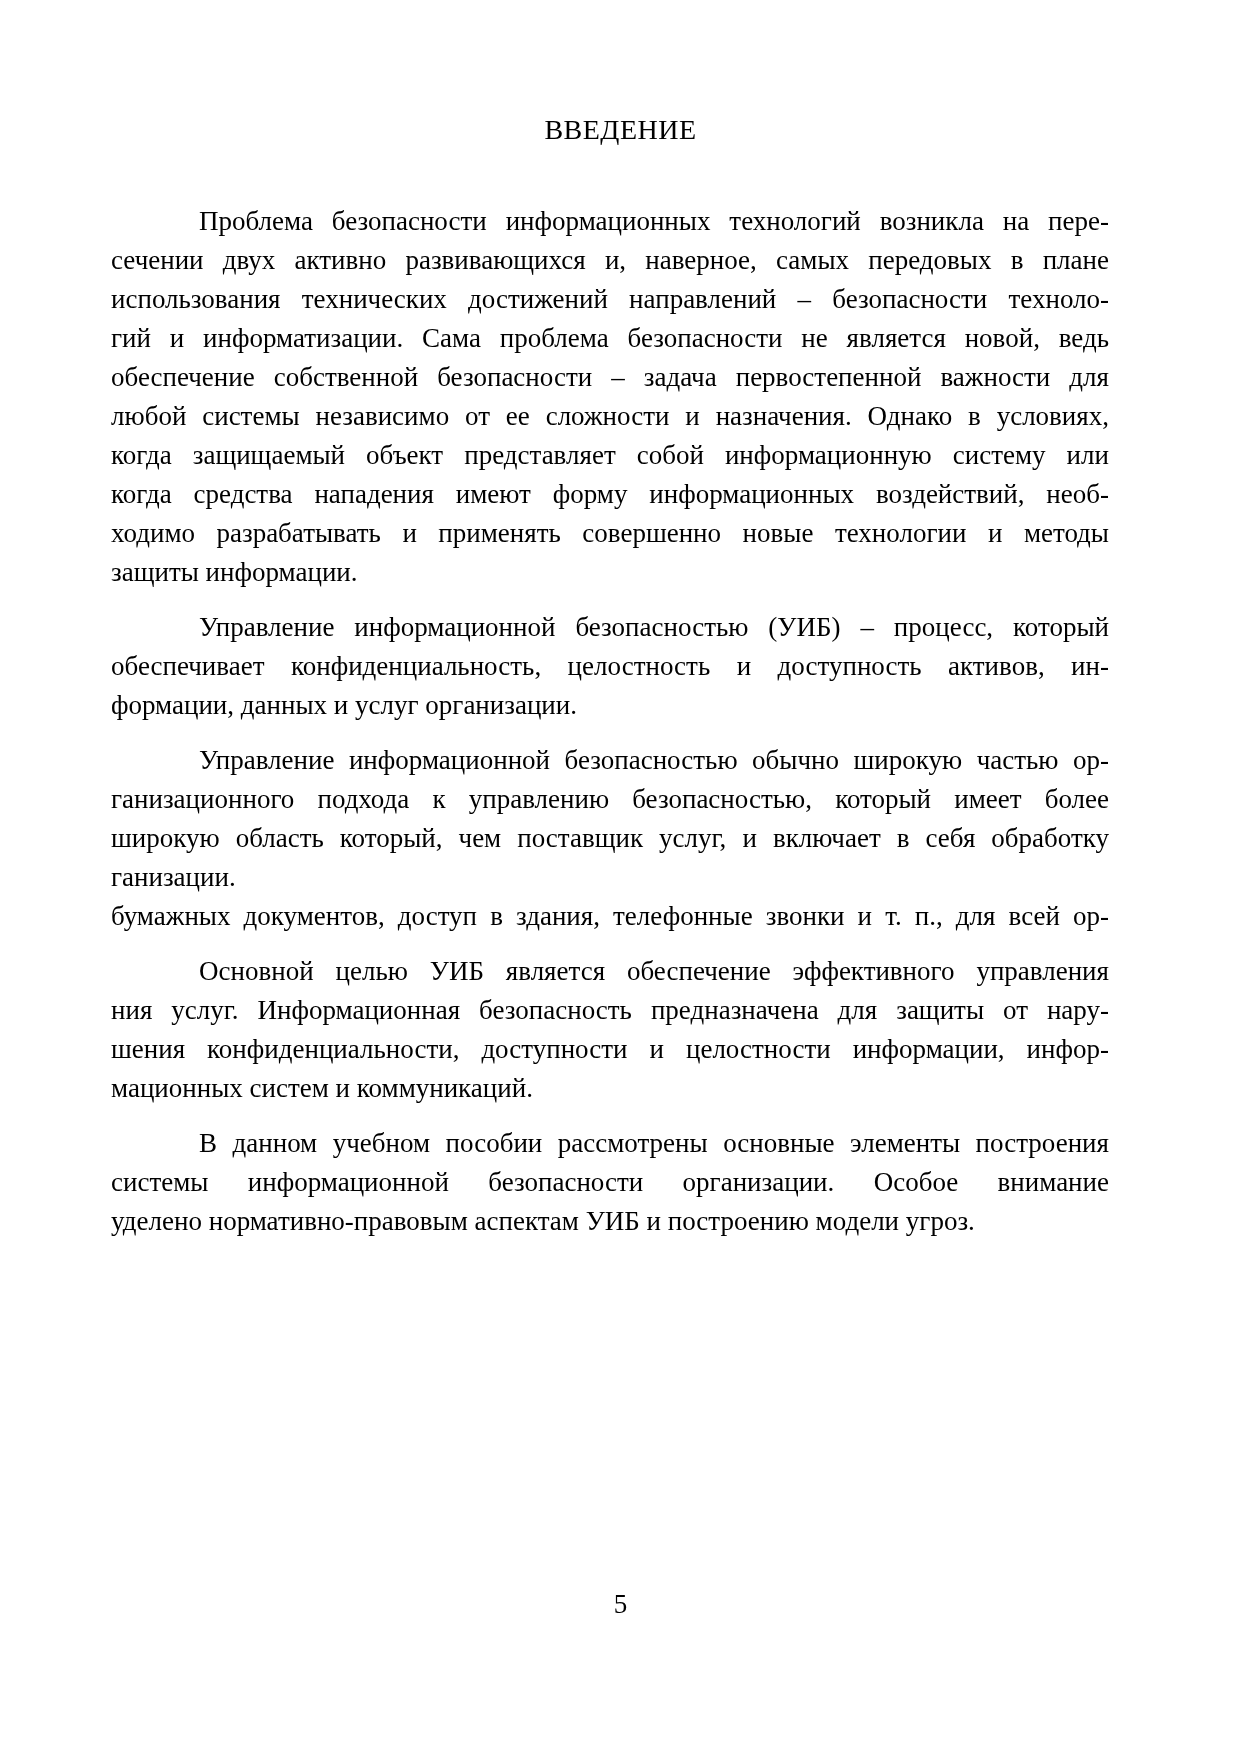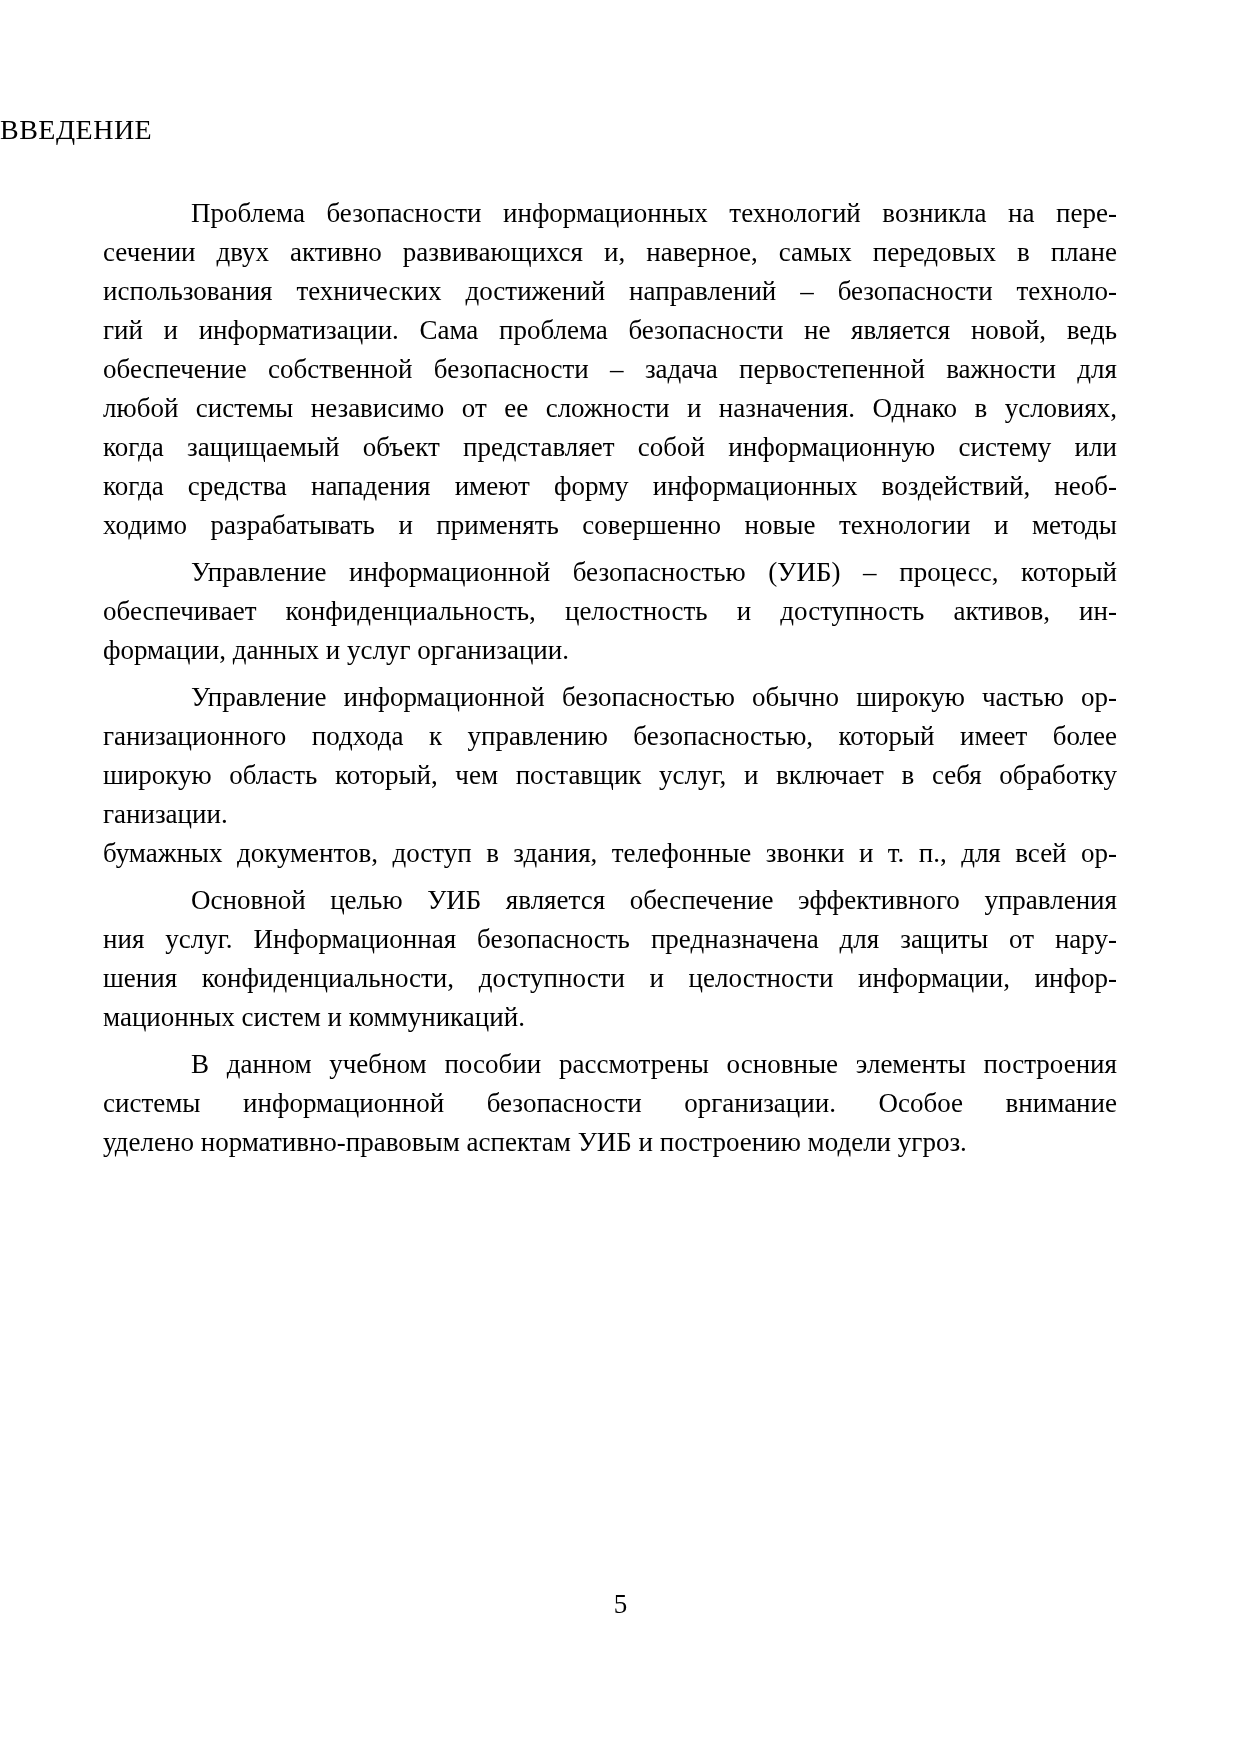--- a/index.html
+++ b/index.html
@@ -18,33 +18,34 @@
   .page {
     position: absolute;
     inset: 0;
   }
   .heading {
     position: absolute;
     top: 114px;
     left: 0;
     width: 100%;
     margin: 0;
+    text-align: center;
     font-size: 28px;
     line-height: 32px;
     font-weight: normal;
     letter-spacing: 0.5px;
   }
   .body-text {
     position: absolute;
     top: 186px;
     left: 95px;
     width: 1030px;
   }
   .paragraph {
-    margin: 8px;
+    margin: 16px;
     padding: 0;
   }
   .line {
     height: 39px;
     line-height: 39px;
     font-size: 27px;
     text-align: justify;
     text-align-last: justify;
     overflow: hidden;
     white-space: normal;
@@ -76,20 +77,21 @@
       <div class="paragraph">
         <div class="line first-line">Проблема безопасности информационных технологий возникла на пере-</div>
         <div class="line">сечении двух активно развивающихся и, наверное, самых передовых в плане</div>
         <div class="line">использования технических достижений направлений – безопасности техноло-</div>
         <div class="line">гий и информатизации. Сама проблема безопасности не является новой, ведь</div>
         <div class="line">обеспечение собственной безопасности – задача первостепенной важности для</div>
         <div class="line">любой системы независимо от ее сложности и назначения. Однако в условиях,</div>
         <div class="line">когда защищаемый объект представляет собой информационную систему или</div>
         <div class="line">когда средства нападения имеют форму информационных воздействий, необ-</div>
         <div class="line">ходимо разрабатывать и применять совершенно новые технологии и методы</div>
+        <div class="line last-line">защиты информации.</div>
       </div>
       <div class="paragraph">
         <div class="line first-line">Управление информационной безопасностью (УИБ) – процесс, который</div>
         <div class="line">обеспечивает конфиденциальность, целостность и доступность активов, ин-</div>
         <div class="line last-line">формации, данных и услуг организации.</div>
       </div>
       <div class="paragraph">
         <div class="line first-line">Управление информационной безопасностью обычно широкую частью ор-</div>
         <div class="line">ганизационного подхода к управлению безопасностью, который имеет более</div>
         <div class="line">широкую область который, чем поставщик услуг, и включает в себя обработку</div>

